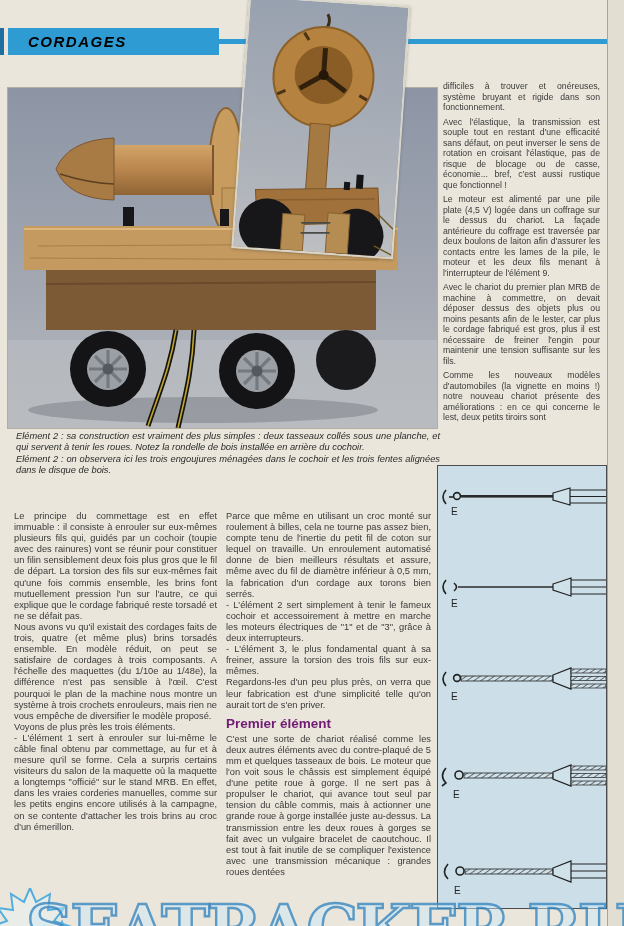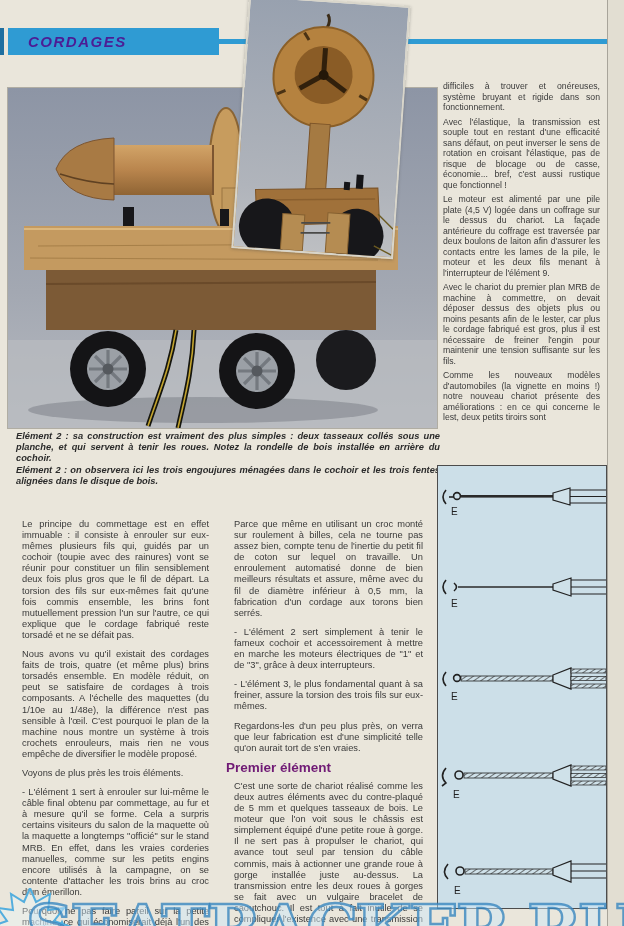--- a/index.html
+++ b/index.html
@@ -3,34 +3,34 @@
 <meta charset="utf-8">
 <style>
   html,body{margin:0;padding:0;background:#cfccc2;}
   .page{position:relative;width:624px;height:926px;background:#eae6db;overflow:hidden;
         font-family:"Liberation Sans",sans-serif;color:#3a3a3a;}
   
   .edge-sliver{position:absolute;left:0;top:28px;width:4px;height:27px;background:#1f6fa0;}
   .header-rule{position:absolute;left:219px;top:39px;width:388px;height:5px;background:#2f9bd3;}
   .header-box{position:absolute;left:8px;top:28px;width:211px;height:27px;background:#2f9bd3;
               display:flex;align-items:center;}
-  .header-box span{color:#4c1d95;font-weight:bold;font-style:italic;font-size:15px;
+  .header-box span{color:#000000;font-weight:bold;font-style:italic;font-size:15px;
                    letter-spacing:1.5px;padding-left:20px;}
   
   .main-photo{position:absolute;left:8px;top:88px;width:429px;height:340px;outline:1px solid #b0ada3;}
   .inset-photo{position:absolute;left:240px;top:0px;width:158px;height:250px;
                transform:rotate(4deg);transform-origin:center;border:2px solid #d8d5ca;
                box-shadow:0 1px 3px rgba(60,60,60,.35);}
   
   .caption{position:absolute;left:16px;top:431px;width:424px;font-size:9.3px;line-height:11px;
-           font-weight:bold;font-style:italic;color:#2b2b2b;text-align:justify;}
+           font-weight:normal;font-style:italic;color:#2b2b2b;text-align:justify;}
   .caption p{margin:0 0 1px 0;}
   
   .col{position:absolute;font-size:9.3px;line-height:11.1px;text-align:justify;}
-  .col p{margin:8px;}
+  .col p{margin:0;}
   .col1{left:14px;top:511px;width:203px;}
   .col2{left:226px;top:511px;width:205px;}
   .col3{left:443px;top:81px;width:165px;font-size:8.7px;line-height:10.5px;}
   .col3 p{margin:0 8px 4px 0;}
   .col2 h2{margin:7px 0 5px 0;font-size:13.5px;color:#701a75;font-weight:bold;font-style:normal;}
   
   .diagram-box{position:absolute;left:437px;top:465px;width:170px;height:444px;
                background:#ccdfe8;border:1px solid #4c4c4c;box-sizing:border-box;}
   .diagram-box svg{display:block;}
   
@@ -180,28 +180,27 @@
   <div class="caption">
     <p>Elément 2 : sa construction est vraiment des plus simples : deux tasseaux collés sous une planche, et qui servent à tenir les roues. Notez la rondelle de bois installée en arrière du cochoir.</p>
     <p>Elément 2 : on observera ici les trois engoujures ménagées dans le cochoir et les trois fentes alignées dans le disque de bois.</p>
   </div>
 
   <div class="col col1">
     <p>Le principe du commettage est en effet immuable : il consiste à enrouler sur eux-mêmes plusieurs fils qui, guidés par un cochoir (toupie avec des rainures) vont se réunir pour constituer un filin sensiblement deux fois plus gros que le fil de départ. La torsion des fils sur eux-mêmes fait qu'une fois commis ensemble, les brins font mutuellement pression l'un sur l'autre, ce qui explique que le cordage fabriqué reste torsadé et ne se défait pas.</p>
     <p>Nous avons vu qu'il existait des cordages faits de trois, quatre (et même plus) brins torsadés ensemble. En modèle réduit, on peut se satisfaire de cordages à trois composants. A l'échelle des maquettes (du 1/10e au 1/48e), la différence n'est pas sensible à l'œil. C'est pourquoi le plan de la machine nous montre un système à trois crochets enrouleurs, mais rien ne vous empêche de diversifier le modèle proposé.</p>
     <p>Voyons de plus près les trois éléments.</p>
     <p>- L'élément 1 sert à enrouler sur lui-même le câble final obtenu par commettage, au fur et à mesure qu'il se forme. Cela a surpris certains visiteurs du salon de la maquette où la maquette a longtemps "officié" sur le stand MRB. En effet, dans les vraies corderies manuelles, comme sur les petits engins encore utilisés à la campagne, on se contente d'attacher les trois brins au croc d'un émerillon.</p>
-    <p>Pourquoi ne pas faire pareil sur la petite machine, ce qui économiserait déjà l'un des deux moteurs électriques ?</p>
   </div>
 
   <div class="col col2">
     <p>Parce que même en utilisant un croc monté sur roulement à billes, cela ne tourne pas assez bien, compte tenu de l'inertie du petit fil de coton sur lequel on travaille. Un enroulement automatisé donne de bien meilleurs résultats et assure, même avec du fil de diamètre inférieur à 0,5 mm, la fabrication d'un cordage aux torons bien serrés.</p>
     <p>- L'élément 2 sert simplement à tenir le fameux cochoir et accessoirement à mettre en marche les moteurs électriques de "1" et de "3", grâce à deux interrupteurs.</p>
     <p>- L'élément 3, le plus fondamental quant à sa freiner, assure la torsion des trois fils sur eux-mêmes.</p>
-    <p>Regardons-les d'un peu plus près, on verra que leur fabrication est d'une simplicité telle qu'on aurait tort de s'en vraies.</p>
+    <p>Regardons-les d'un peu plus près, on verra que leur fabrication est d'une simplicité telle qu'on aurait tort de s'en priver.</p>
     <h2>Premier élément</h2>
     <p>C'est une sorte de chariot réalisé comme les deux autres éléments avec du contre-plaqué de 5 mm et quelques tasseaux de bois. Le moteur que l'on voit sous le châssis est simplement équipé d'une petite roue à gorge. Il ne sert pas à propulser le chariot, qui avance tout seul par tension du câble commis, mais à actionner une grande roue à gorge installée juste au-dessus. La transmission entre les deux roues à gorges se fait avec un vulgaire bracelet de caoutchouc. Il est tout à fait inutile de se compliquer l'existence avec une transmission mécanique : grandes roues dentées</p>
   </div>
 
   <div class="col col3">
     <p>difficiles à trouver et onéreuses, système bruyant et rigide dans son fonctionnement.</p>
     <p>Avec l'élastique, la transmission est souple tout en restant d'une efficacité sans défaut, on peut inverser le sens de rotation en croisant l'élastique, pas de risque de blocage ou de casse, économie... bref, c'est aussi rustique que fonctionnel !</p>
     <p>Le moteur est alimenté par une pile plate (4,5 V) logée dans un coffrage sur le dessus du chariot. La façade antérieure du coffrage est traversée par deux boulons de laiton afin d'assurer les contacts entre les lames de la pile, le moteur et les deux fils menant à l'interrupteur de l'élément 9.</p>
     <p>Avec le chariot du premier plan MRB de machine à commettre, on devait déposer dessus des objets plus ou moins pesants afin de le lester, car plus le cordage fabriqué est gros, plus il est nécessaire de freiner l'engin pour maintenir une tension suffisante sur les fils.</p>
     <p>Comme les nouveaux modèles d'automobiles (la vignette en moins !) notre nouveau chariot présente des améliorations : en ce qui concerne le lest, deux petits tiroirs sont</p>

